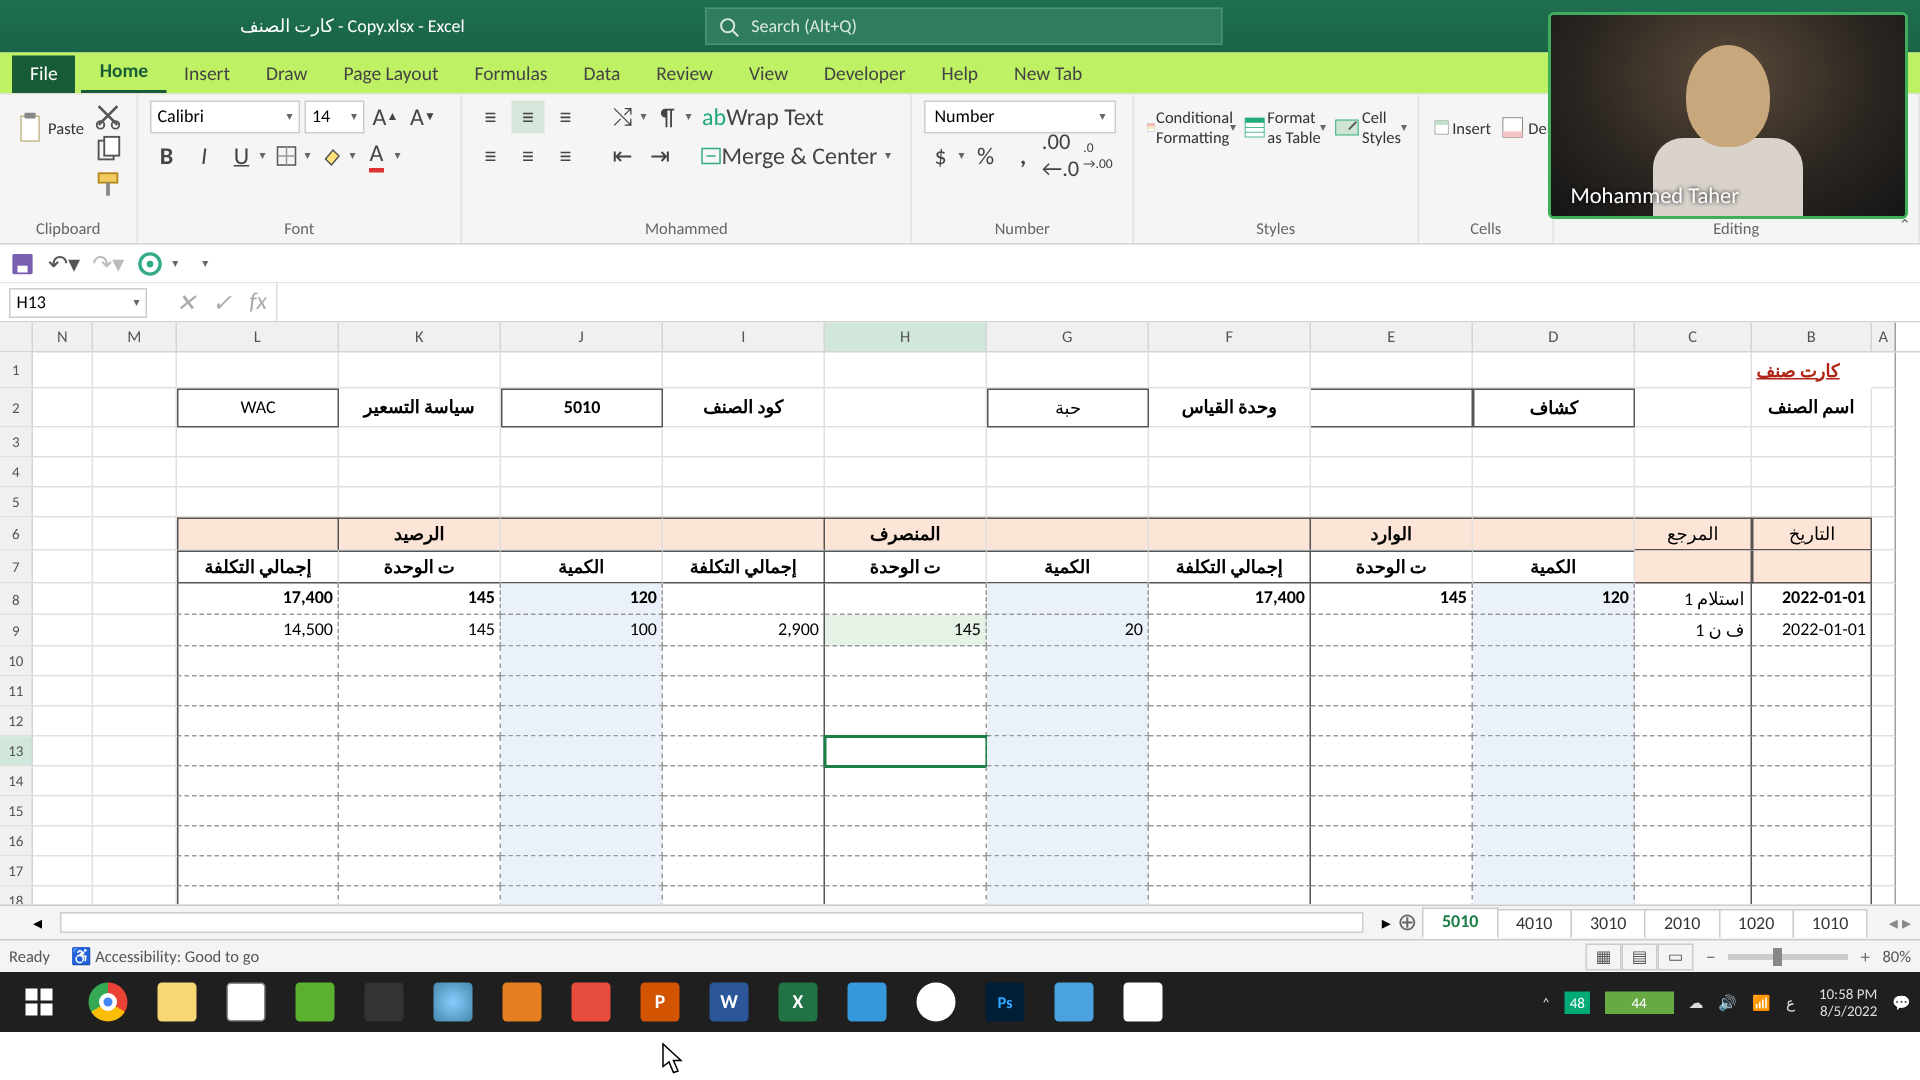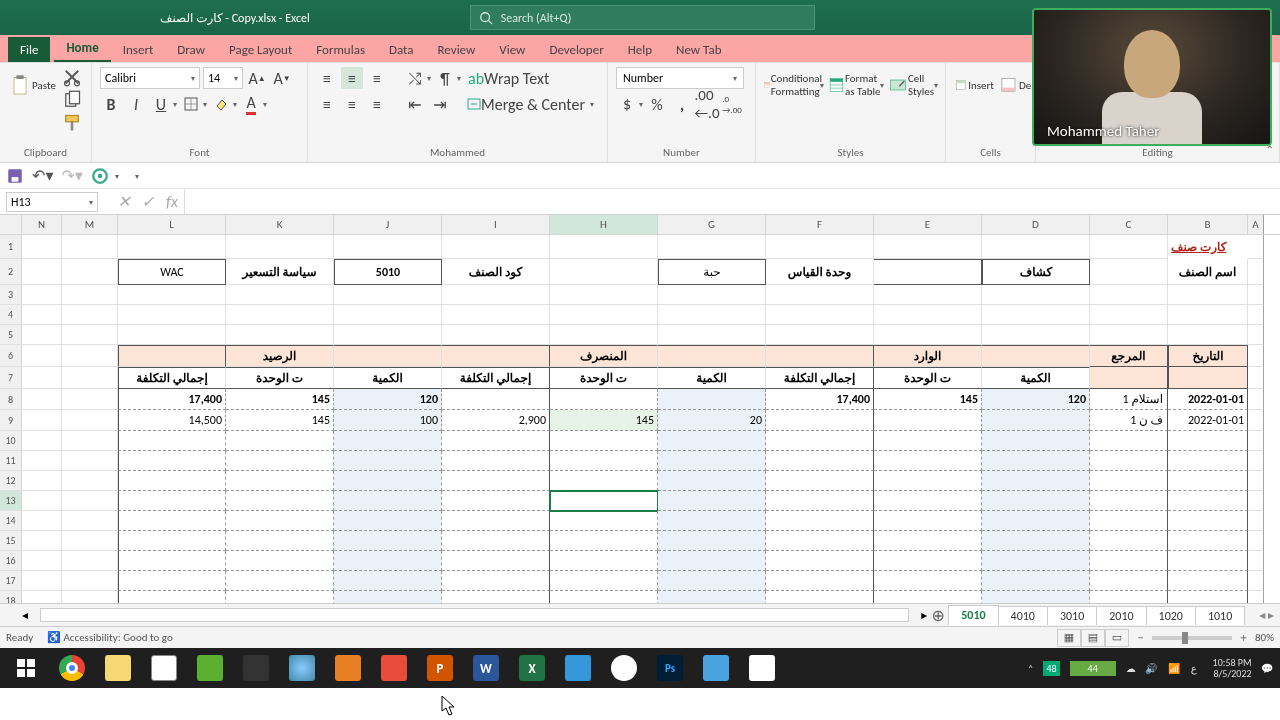--- a/index.html
+++ b/index.html
@@ -3,21 +3,21 @@
 <meta charset="utf-8">
 <style>
 *{box-sizing:border-box;margin:0;padding:0;font-family:"Segoe UI","Calibri",sans-serif;}
 body{background:#fff;width:1280px;height:720px;overflow:hidden;position:relative;}
 
 .titlebar{height:35px;background:linear-gradient(#1e6f50,#1a6447);display:flex;align-items:center;color:#fff;font-size:12px;}
 .titlebar .doc{margin-left:160px;white-space:nowrap;}
 .searchbox{margin-left:160px;height:25px;width:345px;background:#2f7d5e;border:1px solid #4a9477;display:flex;align-items:center;padding:0 8px;color:#d8e8df;font-size:12px;}
 .searchbox svg{margin-right:8px;}
 
-.ribbontabs{height:28px;background:#fca5a5;border-bottom:1px solid #e0e0e0;display:flex;align-items:end;padding-left:8px;}
+.ribbontabs{height:28px;background:#bef264;border-bottom:1px solid #e0e0e0;display:flex;align-items:end;padding-left:8px;}
 .ribbontabs .tab{padding:5px 12px;font-size:13px;color:#444;cursor:pointer;}
 .ribbontabs .tab.file{background:#185c37;color:#fff;margin-right:4px;}
 .ribbontabs .tab.active{border-bottom:2px solid #185c37;color:#185c37;font-weight:600;}
 
 .ribbon{height:100px;background:#f5f5f5;border-bottom:1px solid #d4d4d4;display:flex;position:relative;}
 .group{border-right:1px solid #e1e1e1;padding:4px 8px 0 8px;display:flex;flex-direction:column;justify-content:space-between;height:100%;}
 .group-body{display:flex;align-items:flex-start;gap:4px;}
 .group-label{font-size:11px;color:#666;text-align:center;padding-bottom:3px;}
 .bigbtn{display:flex;flex-direction:row;align-items:center;width:48px;font-size:11px;color:#333;padding-top:2px;}
 .bigbtn .ico{width:32px;height:32px;}
@@ -60,21 +60,21 @@
 .cell.rtl{justify-content:center;direction:rtl;}
 .cell.num{justify-content:flex-end;}
 
 .cN{width:40px}.cM{width:56px}.cL{width:108px}.cK{width:108px}.cJ{width:108px}.cI{width:108px}.cH{width:108px}.cG{width:108px}.cF{width:108px}.cE{width:108px}.cD{width:108px}.cC{width:78px}.cB{width:80px}.cA{width:16px;border-right:1px solid #a0a0a0}
 
 .bbox{border:1px solid #888;}
 .thickL{border-left:1px solid #555;}
 .thickR{border-right:1px solid #555;}
 .thickT{border-top:1px solid #555;}
 .thickB{border-bottom:1px solid #555;}
-.hdr-peach{background:#fce5d6;font-weight:700;}
+.hdr-peach{background:#fce5d6;font-weight:400;}
 .hdr-sub{background:#fff;font-weight:600;border-top:1px solid #555;}
 .shade{background:#eaf1f8;}
 .tblcell{border-right:1px dashed #999;border-bottom:1px dashed #999;}
 .selcell{outline:2px solid #1a7e45;outline-offset:-1px;background:#fff;}
 .redu{color:#b02418;text-decoration:underline;font-weight:700;}
 
 .sheettabs{height:23px;border-top:1px solid #ccc;background:#f4f4f4;display:flex;align-items:center;font-size:12px;position:relative;}
 .hscroll{flex:1;display:flex;align-items:center;margin-left:22px;}
 .hscroll .bar{flex:1;height:14px;border:1px solid #ccc;background:#fff;margin:0 12px;position:relative;}
 .tabset{display:flex;align-items:center;margin-right:14px;}

